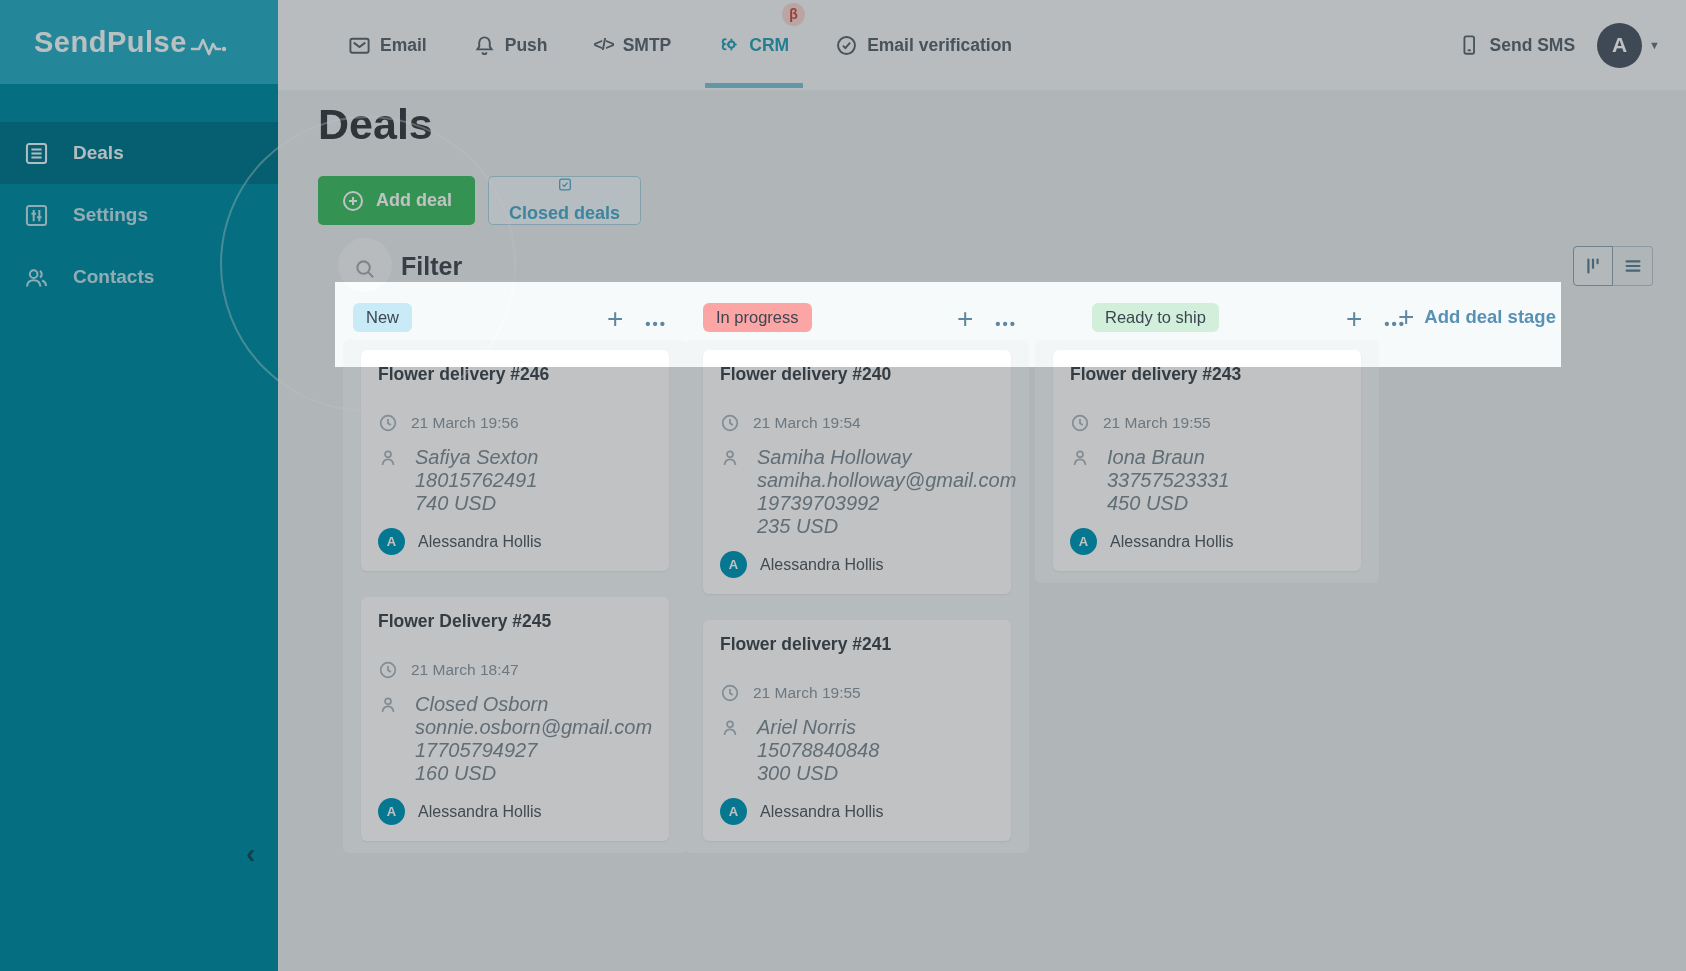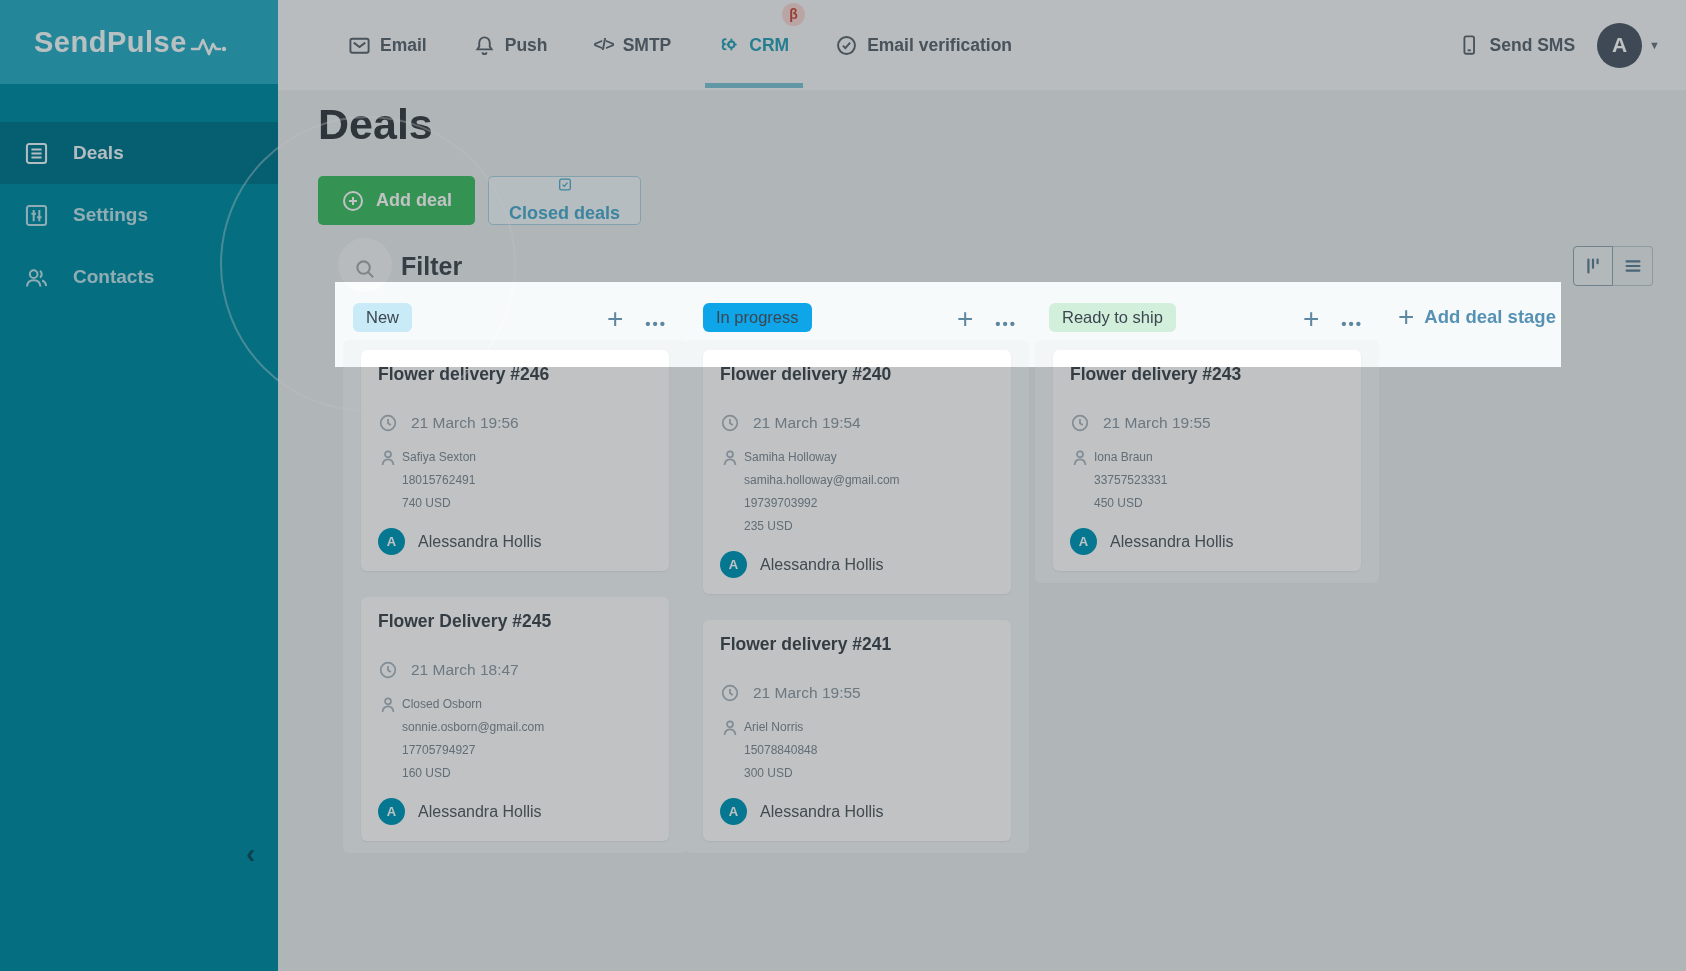--- a/index.html
+++ b/index.html
@@ -53,21 +53,21 @@
   .stage-header .chip { margin-left:18px; padding:5px 13px; border-radius:6px; font-size:16.5px; color:#3d4650; }
   .stage-header .spacer { flex:1; }
   .plus-glyph { color:#5e87a1; font-size:28px; font-weight:300; line-height:26px; cursor:pointer; }
   .stage-header .plus-glyph { margin-right:22px; }
   .dots-glyph { color:#5e87a1; font-size:15px; font-weight:bold; letter-spacing:2px; margin-right:12px; cursor:pointer; }
   .add-stage { position:absolute; left:1120px; top:214px; display:flex; align-items:center; gap:10px; color:#5792b4; font-size:18.5px; font-weight:bold; cursor:pointer; }
   .strip { position:absolute; top:250px; width:344px; border-radius:6px; background:#f2f6f7; padding:10px 18px 12px; display:flex; flex-direction:column; gap:26px; }
   .card { background:#fff; border-radius:6px; padding:14px 17px 16px; box-shadow:0 1px 2px rgba(40,50,60,.08); cursor:pointer; }
   .card-title { font-size:17.5px; font-weight:bold; color:#414950; }
   .row-date { margin-top:28px; display:flex; gap:13px; align-items:center; color:#8d9aa3; font-size:15.5px; }
-  .row-contact { margin-top:13px; display:flex; gap:4px; color:#7e8c95; font-size:12px; line-height:23px; }
+  .row-contact { margin-top:13px; display:flex; gap:17px; color:#7e8c95; font-size:20px; line-height:23px;font-style:italic; }
   .row-contact svg { margin-top:2px; flex:0 0 20px; }
   .row-assignee { margin-top:13px; display:flex; gap:13px; align-items:center; color:#525c63; font-size:16px; }
   .mini-avatar { width:27px; height:27px; border-radius:50%; background:#0099b8; color:#fff; font-size:13px; font-weight:bold; display:flex; align-items:center; justify-content:center; flex:0 0 27px; }
 
   
   .halo { position:absolute; left:338px; top:238px; width:54px; height:54px; border-radius:50%; background:rgba(255,255,255,.5); z-index:5; pointer-events:none; }
   .pulse-ring { position:absolute; left:220px; top:116px; width:296px; height:296px; border-radius:50%; border:2px solid rgba(255,255,255,.35); z-index:5; pointer-events:none; }
   .spotlight { position:absolute; left:335px; top:282px; width:1226px; height:85px; box-shadow:0 0 0 3000px rgba(22,30,36,.27); z-index:40; pointer-events:none; }
 </style>
 </head>
@@ -205,26 +205,26 @@
 
   <div class="band"></div>
 
   <div class="stage-header" style="left:57px">
     <span class="chip" style="background: rgb(201, 235, 247);">New</span>
     <span class="spacer"></span>
     <span class="plus-glyph">+</span>
     <span class="dots-glyph">•••</span>
   </div>
   <div class="stage-header" style="left:407px">
-    <span class="chip" style="background: #0ea5e9;">In progress</span>
+    <span class="chip" style="background: #fca5a5;">In progress</span>
     <span class="spacer"></span>
     <span class="plus-glyph">+</span>
     <span class="dots-glyph">•••</span>
   </div>
-  <div class="stage-header" style="left:753px">
+  <div class="stage-header" style="left:796px">
     <span class="chip" style="background: rgb(210, 239, 220);">Ready to ship</span>
     <span class="spacer"></span>
     <span class="plus-glyph">+</span>
     <span class="dots-glyph">•••</span>
   </div>
 
   <div class="add-stage">
     <span class="plus-glyph">+</span>
     <span>Add deal stage</span>
   </div>

